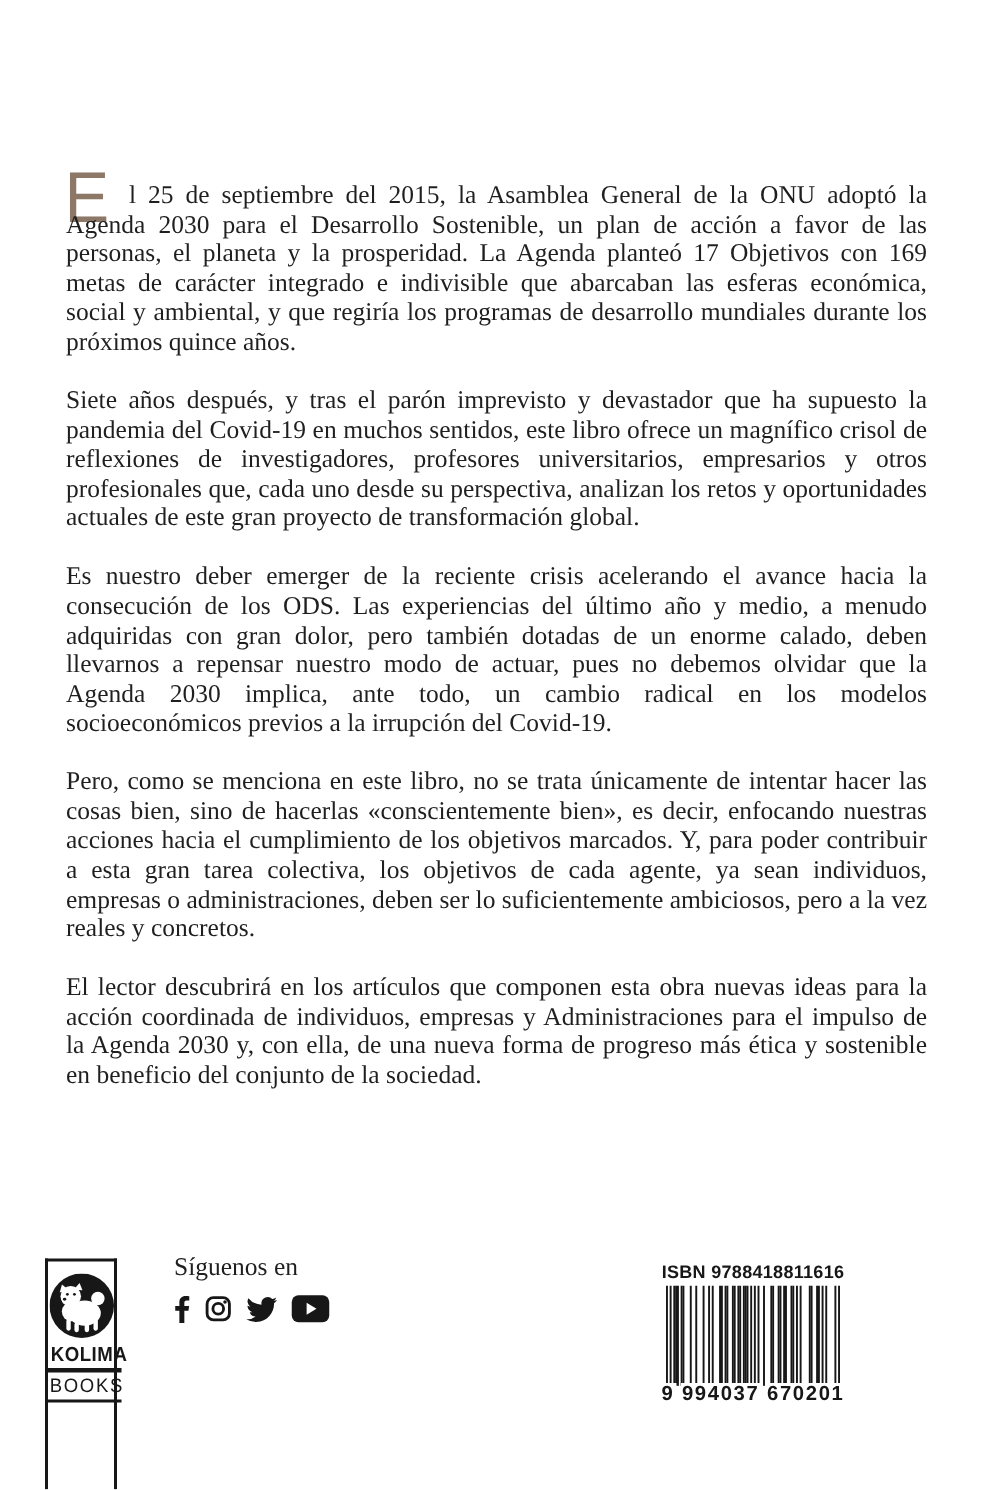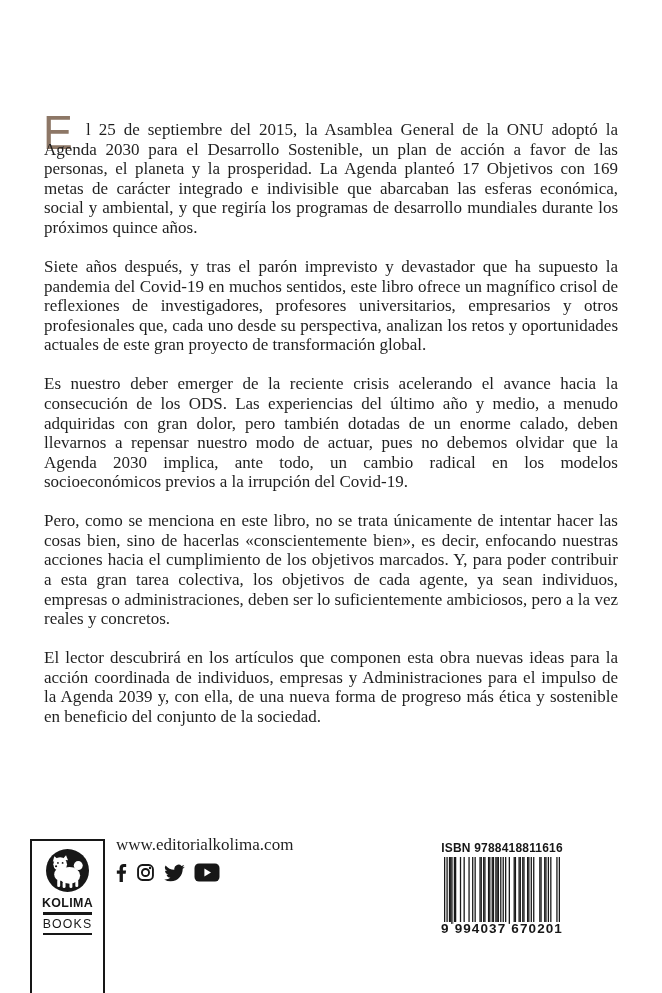--- a/index.html
+++ b/index.html
@@ -14,21 +14,21 @@
     transform:scaleX(.93);transform-origin:left top;
   }
   .synopsis{
     position:absolute;left:44px;top:120px;width:574px;
     font-size:17px;line-height:19.6px;text-align:justify;
   }
   .synopsis p{margin:0 0 19.4px 0;}
   .synopsis p.para-first{text-indent:42px;}
   
   .logo-box{
-    position:absolute;left:30px;top:839px;width:75px;height:154px;
+    position:absolute;left:30px;top:839px;width:48px;height:154px;
     border:2px solid var(--ink,#171717);border-bottom:none;box-sizing:border-box;background:#fff;
   }
   .logo-circle{width:43px;height:43px;margin:8px auto 0;}
   .logo-circle svg{display:block;width:100%;height:100%;}
   .logo-brand{
     margin-top:3px;text-align:center;font-family:"Liberation Sans","DejaVu Sans",sans-serif;
     font-weight:700;font-size:13.5px;letter-spacing:.4px;color:var(--ink,#171717);
     transform:scaleX(.92);transform-origin:center;
   }
   .logo-rule{width:49px;height:2.5px;background:var(--ink,#171717);margin:2px auto 0;}
@@ -60,21 +60,21 @@
 
 <div class="page">
 
   <span class="dropcap">E</span>
 
   <div class="synopsis">
     <p class="para-first">l 25 de septiembre del 2015, la Asamblea General de la ONU adoptó la Agenda 2030 para el Desarrollo Sostenible, un plan de acción a favor de las personas, el planeta y la prosperidad. La Agenda planteó 17 Objetivos con 169 metas de carácter integrado e indivisible que abarcaban las esferas económica, social y ambiental, y que regiría los programas de desarrollo mundiales durante los próximos quince años.</p>
     <p>Siete años después, y tras el parón imprevisto y devastador que ha supuesto la pandemia del Covid-19 en muchos sentidos, este libro ofrece un magnífico crisol de reflexiones de investigadores, profesores universitarios, empresarios y otros profesionales que, cada uno desde su perspectiva, analizan los retos y oportunidades actuales de este gran proyecto de transformación global.</p>
     <p>Es nuestro deber emerger de la reciente crisis acelerando el avance hacia la consecución de los ODS. Las experiencias del último año y medio, a menudo adquiridas con gran dolor, pero también dotadas de un enorme calado, deben llevarnos a repensar nuestro modo de actuar, pues no debemos olvidar que la Agenda 2030 implica, ante todo, un cambio radical en los modelos socioeconómicos previos a la irrupción del Covid-19.</p>
     <p>Pero, como se menciona en este libro, no se trata únicamente de intentar hacer las cosas bien, sino de hacerlas «conscientemente bien», es decir, enfocando nuestras acciones hacia el cumplimiento de los objetivos marcados. Y, para poder contribuir a esta gran tarea colectiva, los objetivos de cada agente, ya sean individuos, empresas o administraciones, deben ser lo suficientemente ambiciosos, pero a la vez reales y concretos.</p>
-    <p>El lector descubrirá en los artículos que componen esta obra nuevas ideas para la acción coordinada de individuos, empresas y Administraciones para el impulso de la Agenda 2039 y, con ella, de una nueva forma de progreso más ética y sostenible en beneficio del conjunto de la sociedad.</p>
+    <p>El lector descubrirá en los artículos que componen esta obra nuevas ideas para la acción coordinada de individuos, empresas y Administraciones para el impulso de la Agenda 2030 y, con ella, de una nueva forma de progreso más ética y sostenible en beneficio del conjunto de la sociedad.</p>
   </div>
 
   <div class="logo-box">
     <div class="logo-circle">
       <svg viewBox="0 0 44 44" aria-hidden="true">
         <circle cx="22" cy="22" r="22" fill="#171717"></circle>
         <g fill="#ffffff">
           <circle cx="33" cy="17" r="4.6"></circle>
           <ellipse cx="24" cy="27" rx="11" ry="8.6"></ellipse>
           <circle cx="15" cy="26" r="6.6"></circle>
@@ -94,21 +94,21 @@
         </g>
       </svg>
     </div>
     <div class="logo-brand">KOLIMA</div>
     <div class="logo-rule"></div>
     <div class="logo-sub">BOOKS</div>
     <div class="logo-rule thin"></div>
   </div>
 
   <div class="follow">
-    <div>www.editorialkolima.com</div>
+    <div>Síguenos en</div>
     <div class="social-row">
       <svg width="11" height="20" viewBox="6.5 3 11 18">
         <path fill="#171717" d="M13.4 21v-8.2h2.76l.41-3.2h-3.17V7.55c0-.93.26-1.56 1.59-1.56h1.69V3.13C16.4 3.09 15.4 3 14.2 3c-2.44 0-4.12 1.49-4.12 4.23v2.37H7.33v3.2h2.75V21h3.32z"></path>
       </svg>
       <svg width="19" height="19" viewBox="0 0 24 24">
         <rect x="2.6" y="2.6" width="18.8" height="18.8" rx="5.4" fill="none" stroke="#171717" stroke-width="2.4"></rect>
         <circle cx="12" cy="12" r="4.5" fill="none" stroke="#171717" stroke-width="2.4"></circle>
         <circle cx="17.7" cy="6.3" r="1.5" fill="#171717"></circle>
       </svg>
       <svg width="21" height="18" viewBox="0 1.5 24 21">

